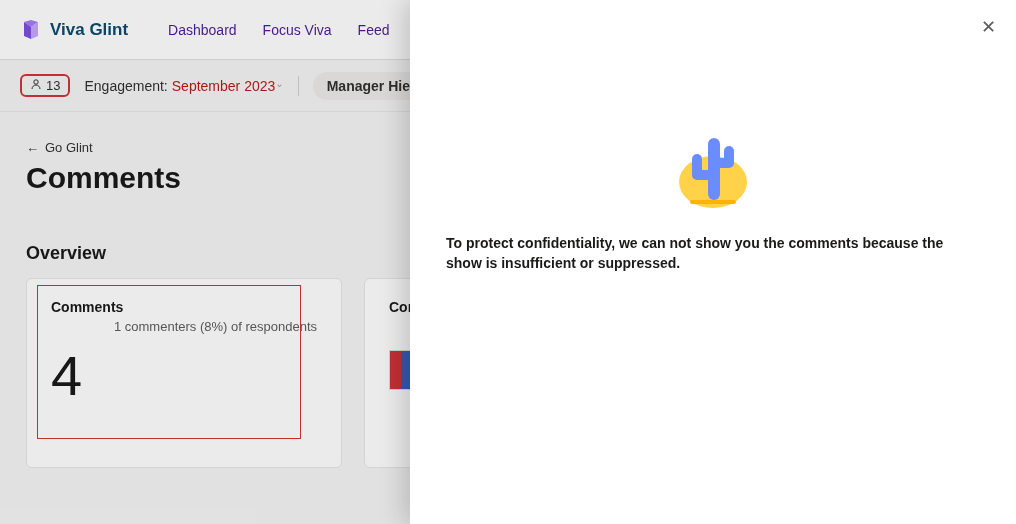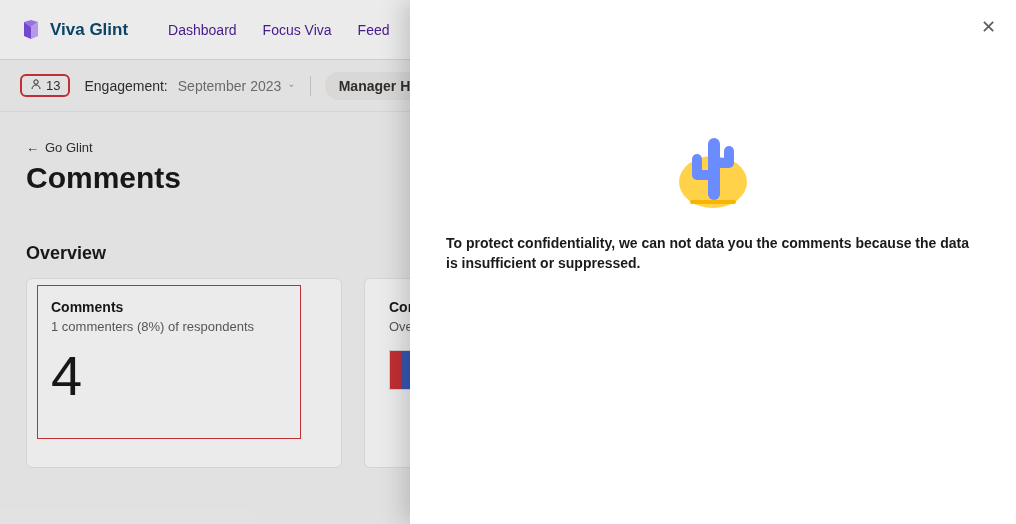--- a/index.html
+++ b/index.html
@@ -53,22 +53,22 @@
     display: inline-flex;
     align-items: center;
     gap: 4px;
     border: 2px solid #d13438;
     border-radius: 6px;
     padding: 2px 8px;
     font-size: 13px;
     color: #323130;
   }
   .filter-label { font-size: 14px; color: #323130; }
-  .filter-val { color: #737373; margin-left: 4px; }
-  .filter-item { display: inline-flex; align-items: flex-start; gap: 6px; }
+  .filter-val { color: #b91c1c; margin-left: 4px; }
+  .filter-item { display: inline-flex; align-items: flex-start; }
   .chev { font-size: 10px; color: #a19f9d; }
   .divider-v { width:1px; height:20px; background:#d2d0ce; }
   .hier-pill {
     background: #edebe9;
     border-radius: 16px;
     padding: 6px 14px;
     font-size: 14px;
     color: #323130;
     font-weight: 600;
   }
@@ -105,21 +105,21 @@
     padding: 20px 24px;
     position: relative;
   }
   .card-inner-highlight {
     position: absolute;
     top: 6px; left: 10px; right: 40px; bottom: 28px;
     border: 1px solid #d13438;
     pointer-events: none;
   }
   .card h4 { font-size: 14px; font-weight: 700; color: #1b1a19; margin-bottom: 4px; }
-  .card .sub { font-size: 13px; color: #605e5c; margin-bottom: 14px; }
+  .card .sub { font-size: 13px; color: #605e5c; margin-bottom: 14px; text-align: right; }
   .big-number {
     font-size: 56px;
     font-weight: 300;
     color: #1b1a19;
     line-height: 1;
   }
   .sentiment-bar {
     margin-top: 16px;
     height: 40px;
     width: 100%;
@@ -243,14 +243,14 @@
     <svg width="90" height="90" viewBox="0 0 90 90">
       <ellipse cx="45" cy="62" rx="34" ry="26" fill="#ffd24a"></ellipse>
       <rect x="22" y="80" width="46" height="4" rx="2" fill="#f7b500"></rect>
       <rect x="40" y="18" width="12" height="62" rx="6" fill="#6b8cff"></rect>
       <rect x="24" y="34" width="10" height="24" rx="5" fill="#6b8cff"></rect>
       <rect x="24" y="50" width="22" height="10" rx="5" fill="#6b8cff"></rect>
       <rect x="56" y="26" width="10" height="20" rx="5" fill="#6b8cff"></rect>
       <rect x="46" y="38" width="20" height="10" rx="5" fill="#6b8cff"></rect>
     </svg>
   </div>
-  <p class="panel-msg">To protect confidentiality, we can not data you the comments because the data is insufficient or suppressed.</p>
+  <p class="panel-msg">To protect confidentiality, we can not show you the comments because the show is insufficient or suppressed.</p>
 </div>
 
 </body></html>

